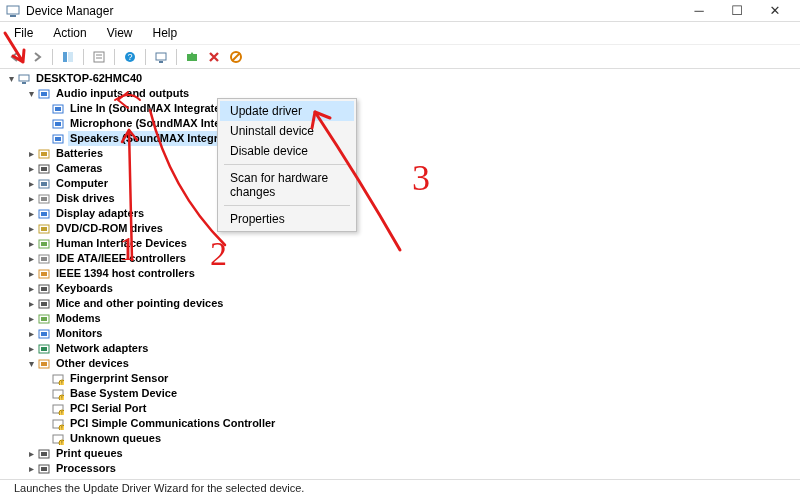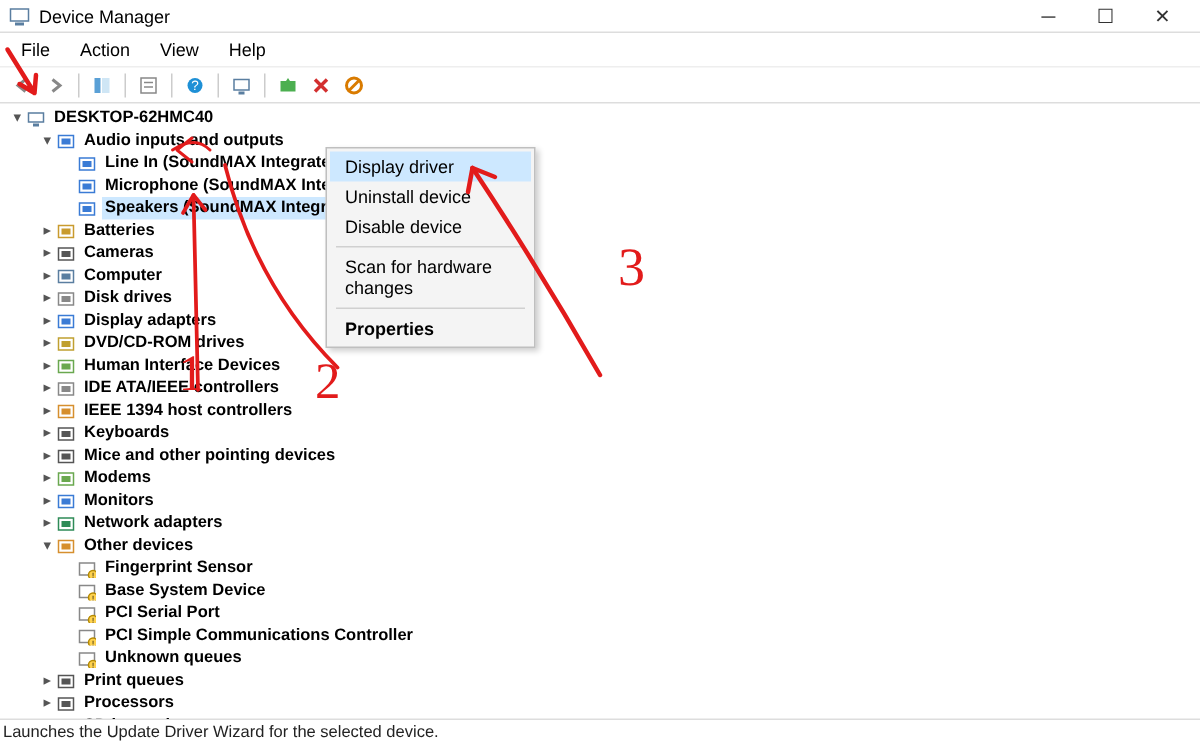--- a/index.html
+++ b/index.html
@@ -50,21 +50,21 @@
   .tbtn { width:18px; height:18px; display:flex; align-items:center; justify-content:center; }
   .content {
     height: calc(100% - 26px - 22px - 24px - 18px);
     overflow: auto;
     padding: 2px 0 4px 6px;
   }
   .statusbar {
     height: 18px;
     border-top: 1px solid #ddd;
     font-size: 11px;
-    padding: 2px 2px;
+    padding: 2px 14px;
     color: #222;
   }
   .tree-row {
     display: flex; align-items: center;
     height: 15px; line-height: 15px;
     white-space: nowrap;
   }
   .indent { display:inline-block; }
   .twisty { width:11px; text-align:center; color:#555; font-size:10px; display:inline-block; }
   .node-icon { width:14px; height:13px; display:inline-flex; align-items:center; justify-content:center; margin-right:3px; }
@@ -482,27 +482,27 @@
             <rect x="1" y="2" width="10" height="8" fill="#fff" stroke="#6aa84f"></rect>
             <rect x="3" y="4" width="6" height="4" fill="#6aa84f"></rect>
           </svg>
         </span>
         <span class="node-label">SD host adapters</span>
       </div>
     </div>
 </div>
 
 <div class="ctxmenu">
-  <div class="ctxitem hover">Display driver</div>
+  <div class="ctxitem hover">Update driver</div>
   <div class="ctxitem">Uninstall device</div>
   <div class="ctxitem">Disable device</div>
   <div class="ctxsep"></div>
   <div class="ctxitem">Scan for hardware changes</div>
   <div class="ctxsep"></div>
-  <div class="ctxitem" style="font-weight:bold">Properties</div>
+  <div class="ctxitem" style="font-weight:normal">Properties</div>
 </div>
 
 <div class="statusbar">Launches the Update Driver Wizard for the selected device.</div>
 
 <svg class="ann-svg">
 
   <path d="M5 33 L23 62 M23 62 L13 56 M23 62 L24 50" stroke="#e21b1b" stroke-width="3" fill="none" stroke-linecap="round"></path>
 
   <path d="M115 100 Q130 90 140 100" stroke="#e21b1b" stroke-width="2" fill="none" stroke-linecap="round"></path>
   <path d="M118 100 L128 92 M118 100 L128 108" stroke="#e21b1b" stroke-width="2" fill="none" stroke-linecap="round"></path>

